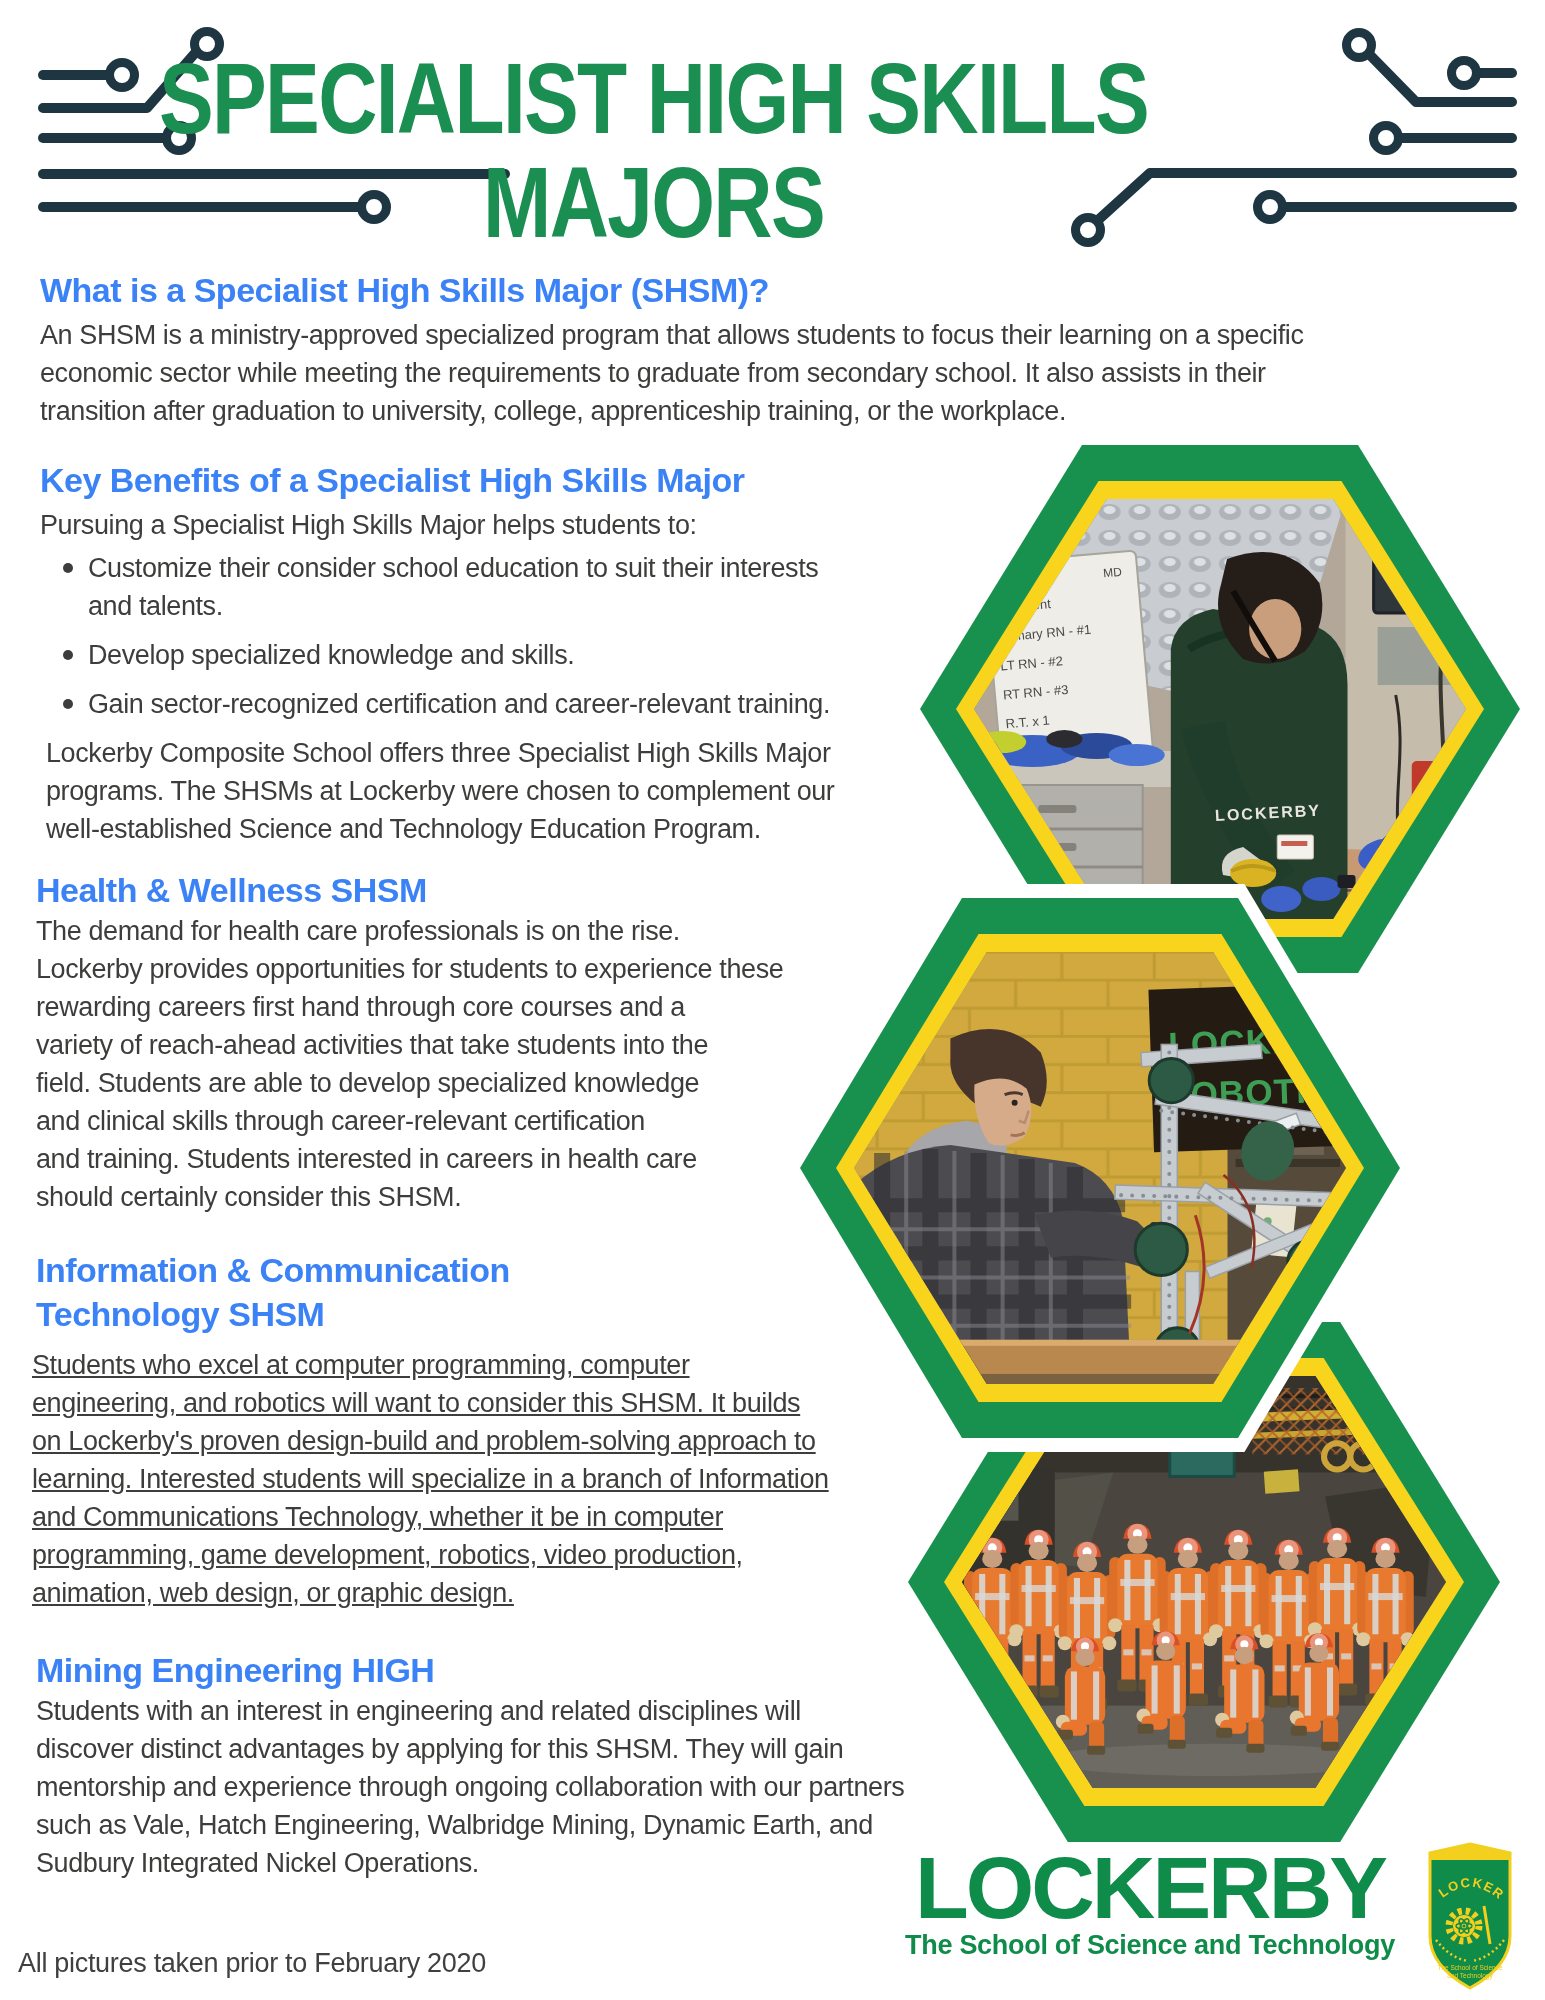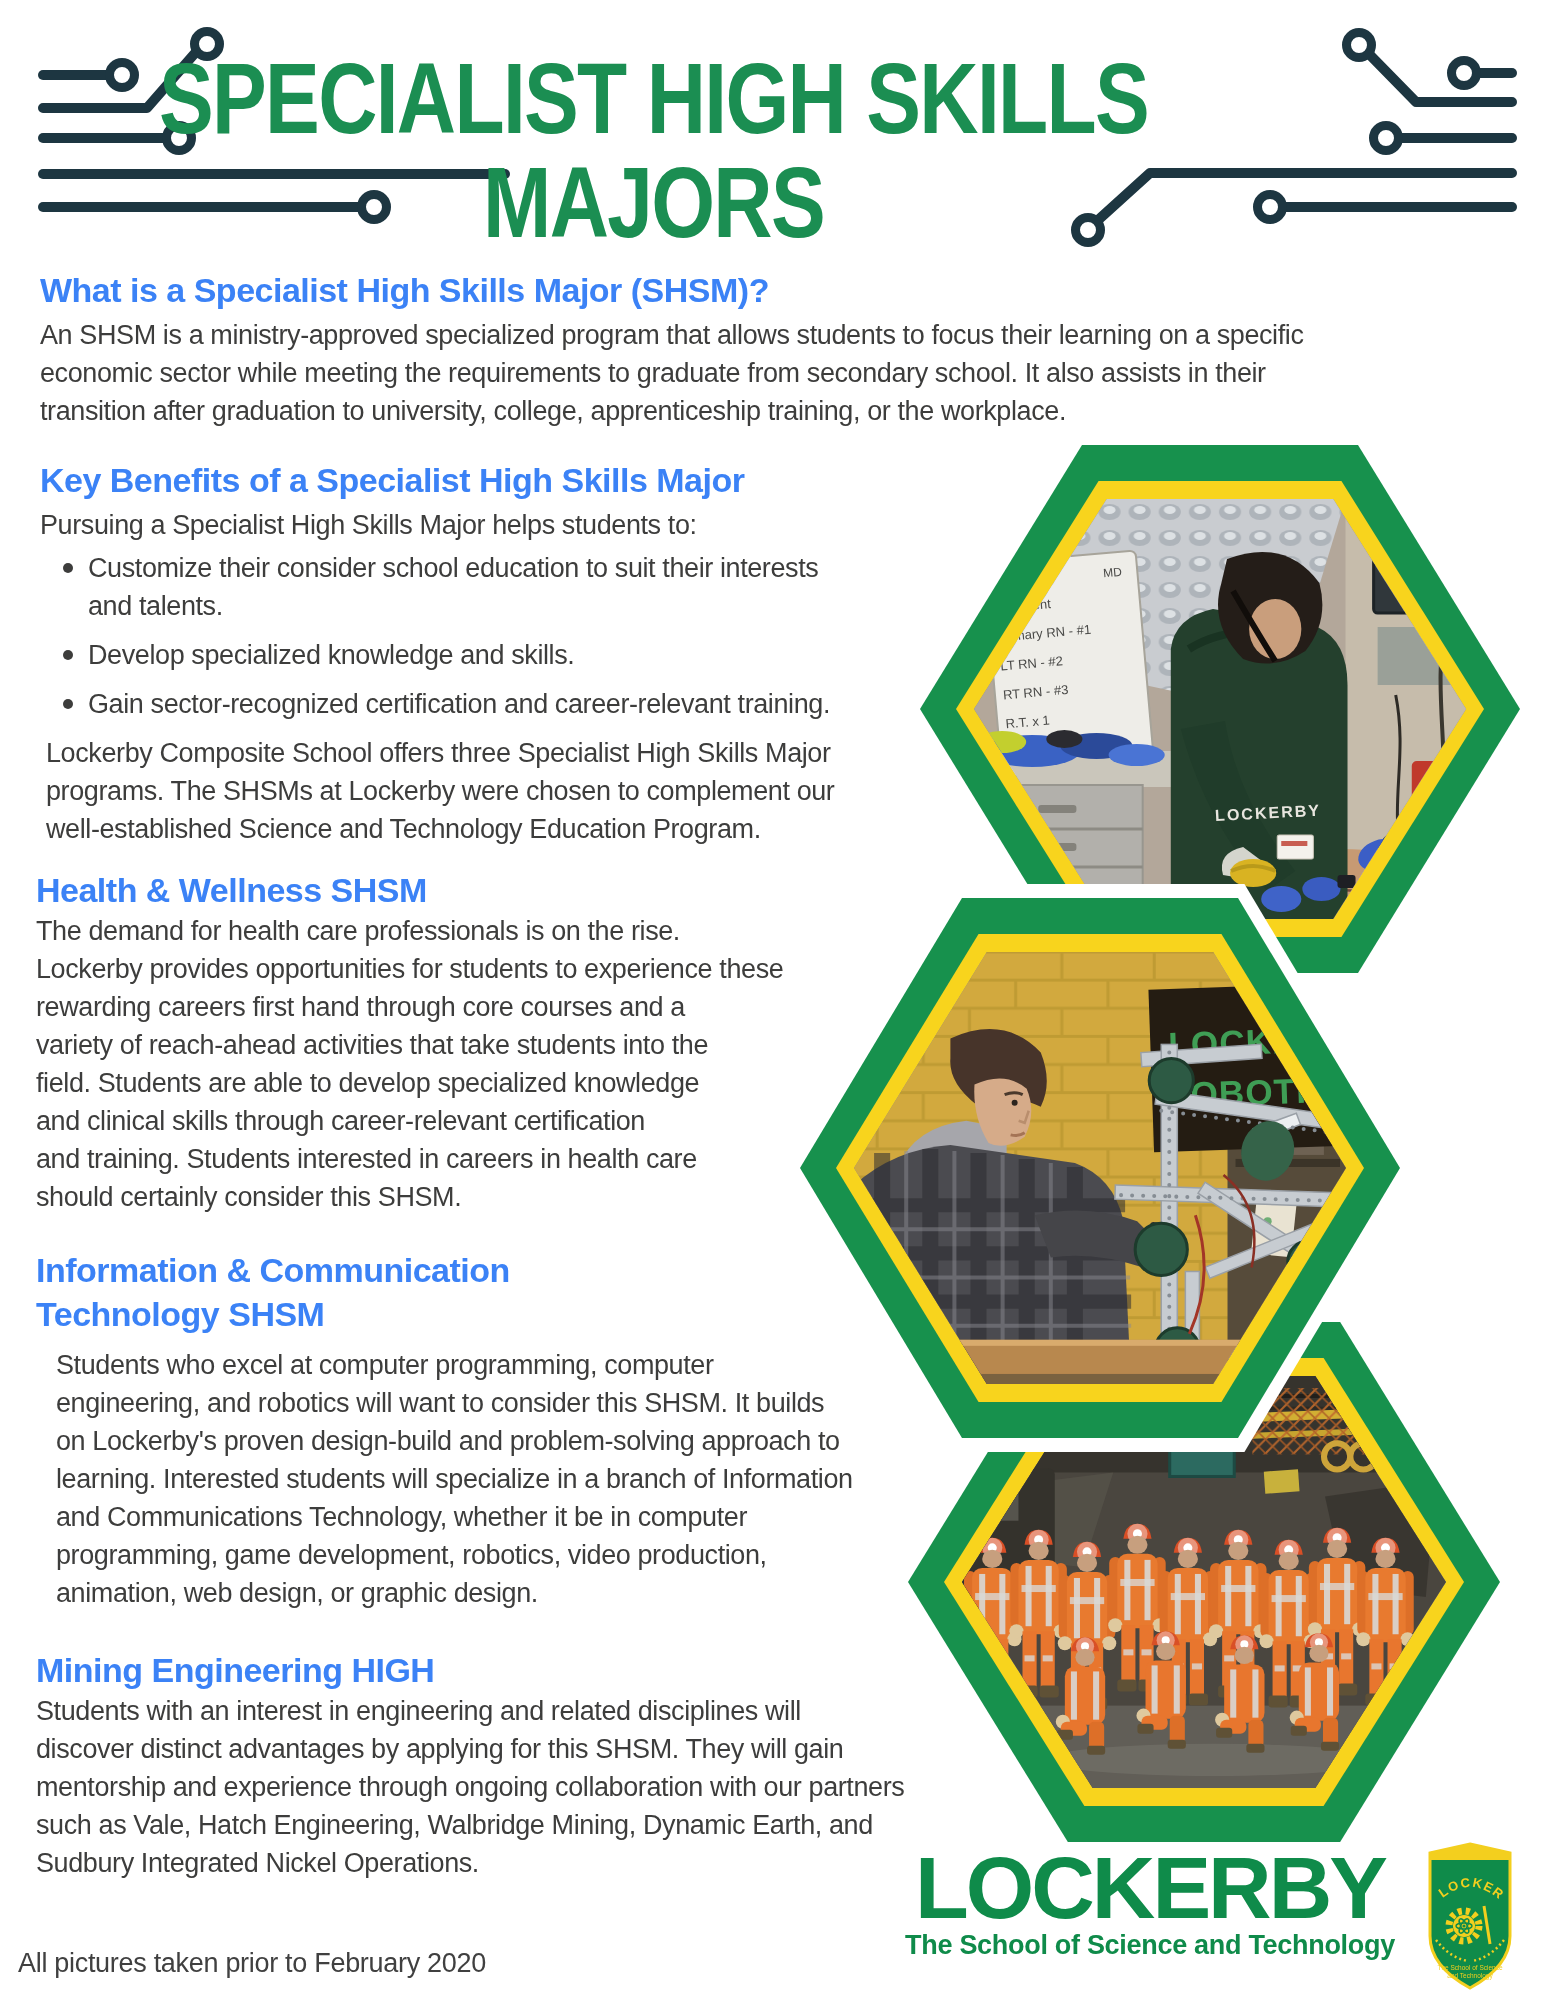--- a/index.html
+++ b/index.html
@@ -94,21 +94,21 @@
 Lockerby provides opportunities for students to experience these
 rewarding careers first hand through core courses and a
 variety of reach-ahead activities that take students into the
 field. Students are able to develop specialized knowledge
 and clinical skills through career-relevant certification
 and training. Students interested in careers in health care
 should certainly consider this SHSM.</div>
 
 <div class="abs g-head" style="left:36px;top:1248px;">Information &amp; Communication
 Technology SHSM</div>
-<div class="abs body-text" style="left:56px;top:1346px;">Students who excel at computer programming, computer
+<div class="abs body-text" style="left:32px;top:1346px;text-decoration:underline;">Students who excel at computer programming, computer
 engineering, and robotics will want to consider this SHSM. It builds
 on Lockerby's proven design-build and problem-solving approach to
 learning. Interested students will specialize in a branch of Information
 and Communications Technology, whether it be in computer
 programming, game development, robotics, video production,
 animation, web design, or graphic design.</div>
 
 <div class="abs g-head" style="left:36px;top:1648px;">Mining Engineering HIGH</div>
 <div class="abs body-text" style="left:36px;top:1692px;">Students with an interest in engineering and related disciplines will
 discover distinct advantages by applying for this SHSM. They will gain

